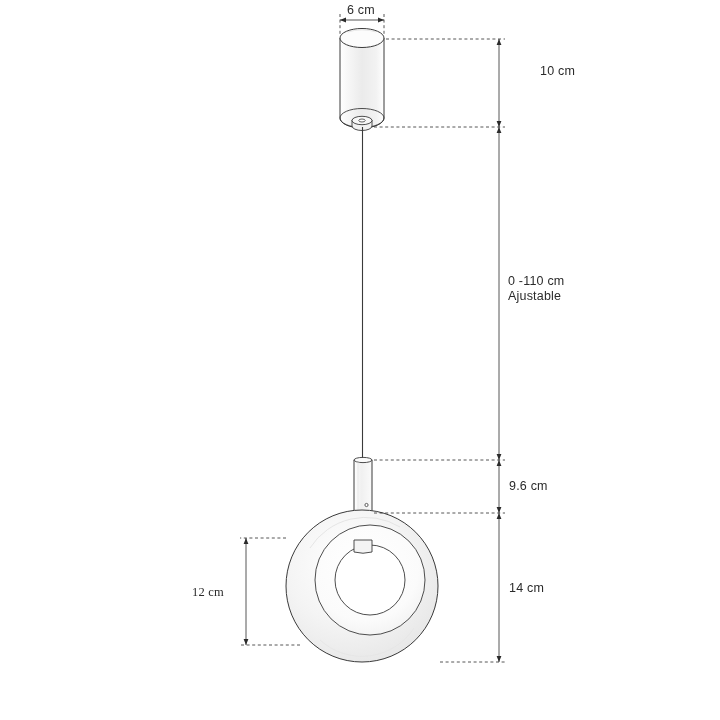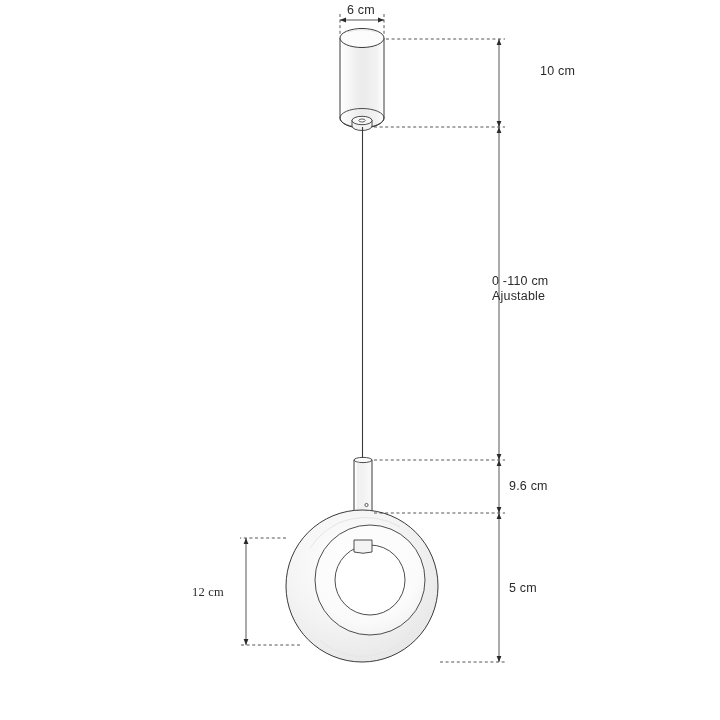--- a/index.html
+++ b/index.html
@@ -150,24 +150,24 @@
         <path d="M246 538 L243.6 544 L248.4 544 Z" fill="#2b2b2b" stroke="none"></path>
         <path d="M246 645 L243.6 639 L248.4 639 Z" fill="#2b2b2b" stroke="none"></path>
       </g>
     </g>
   </svg>
 
   <div class="dim-label" style="left:347px; top:3px;">6 cm</div>
 
   <div class="dim-label" style="left:509px; top:64px;margin-left:31px;">10 cm</div>
 
-  <div class="dim-label two-line" style="left:492px; top:274px;">
+  <div class="dim-label two-line" style="left:508px; top:274px;">
     <div>0 -110 cm</div>
     <div>Ajustable</div>
   </div>
 
   <div class="dim-label" style="left:509px; top:479px;">9.6 cm</div>
 
-  <div class="dim-label" style="left:509px; top:581px;">5 cm</div>
+  <div class="dim-label" style="left:509px; top:581px;">14 cm</div>
 
   <div class="dim-label" style="left:192px; top:585px;font-family:Liberation Serif, serif;">12 cm</div>
 
 </div>
 
 </body></html>

